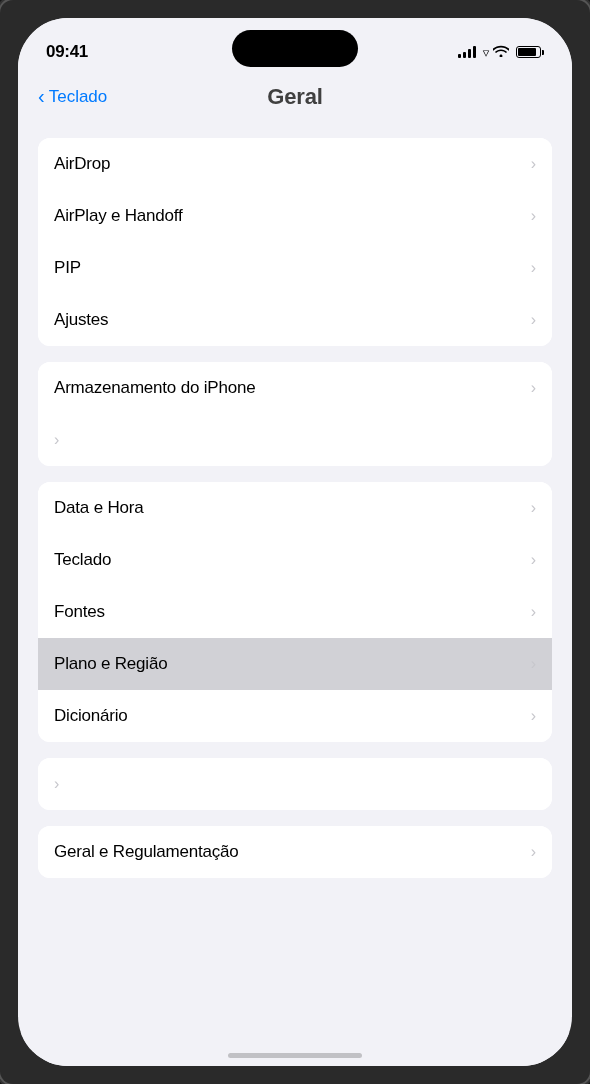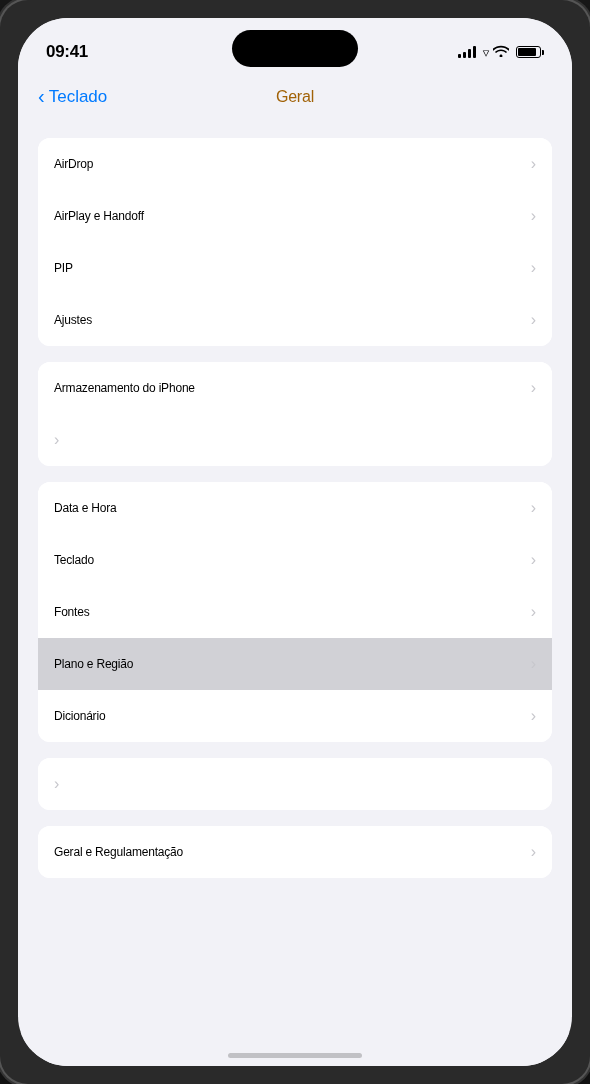--- a/index.html
+++ b/index.html
@@ -10,21 +10,21 @@
       justify-content: center;
       align-items: center;
       min-height: 100vh;
       font-family: -apple-system, 'SF Pro Text', 'Helvetica Neue', sans-serif;
     }
 
     .phone-outer {
       width: 590px;
       height: 1084px;
       background: #2a2a2a;
-      border-radius: 28px;
+      border-radius: 13px;
       position: relative;
       box-shadow:
         0 0 0 2px #555,
         0 0 0 4px #333,
         0 20px 60px rgba(0,0,0,0.8);
       display: flex;
       justify-content: center;
       align-items: center;
     }
 
@@ -149,23 +149,23 @@
       font-size: 20px;
       font-weight: 300;
       color: #007aff;
       margin-top: -1px;
     }
 
     .nav-title {
       position: absolute;
       left: 50%;
       transform: translateX(-50%);
-      font-size: 16px;
-      font-weight: 400;
-      color: #a16207;
+      font-size: 22px;
+      font-weight: 700;
+      color: #404040;
       letter-spacing: -0.2px;
     }
 
     
     .content {
       flex: 1;
       overflow-y: auto;
       padding: 16px 20px;
       display: flex;
       flex-direction: column;
@@ -197,21 +197,21 @@
       right: 0;
       height: 0.5px;
       background: #c6c6c8;
     }
 
     .settings-row.highlighted {
       background: #d1d1d6;
     }
 
     .row-label {
-      font-size: 12px;
+      font-size: 17px;
       color: #000;
       letter-spacing: -0.2px;
     }
 
     .row-right {
       display: flex;
       align-items: center;
       gap: 4px;
     }
 

